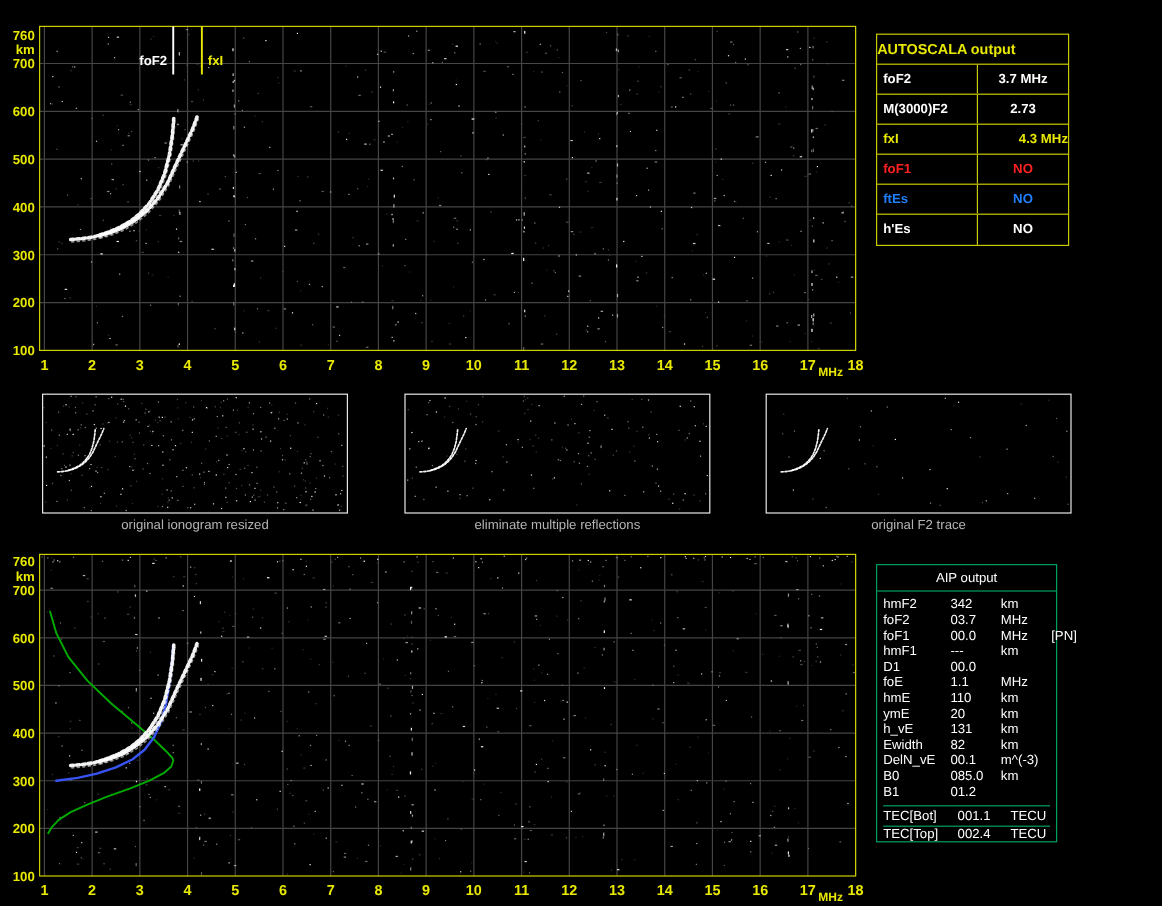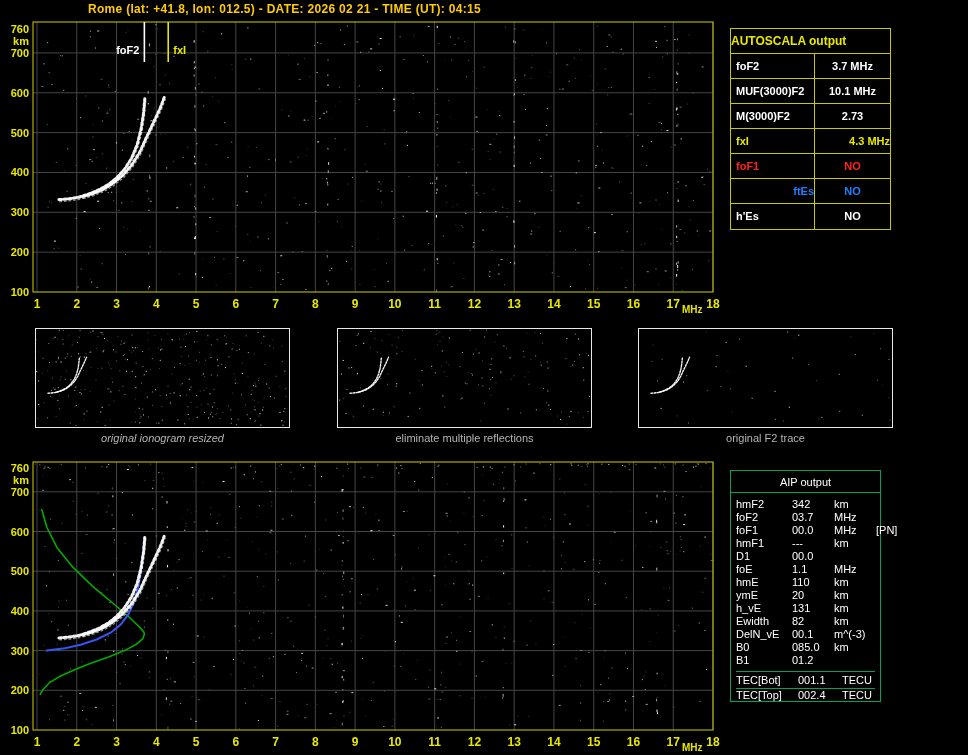--- a/index.html
+++ b/index.html
@@ -29,21 +29,20 @@
   .aip-rows{padding:5px 5px 0 5px}
   .aip-row{display:grid;grid-template-columns:56px 42px 42px 1fr;height:13px;line-height:13px}
   .tec-section{margin:4px 5px 0 5px;border-top:1px solid #00a060;padding-top:2px}
   .tec-row{display:grid;grid-template-columns:62px 44px 1fr;height:13px;line-height:13px}
   .tec-row:first-child{border-bottom:1px solid #00a060;padding-bottom:1px;height:15px}
 </style>
 </head>
 <body>
 
 <div id="screen">
-  <div class="main-title">Rome (lat: +41.8, lon: 012.5) - DATE: 2026 02 21 - TIME (UT): 04:15</div>
 
   <svg id="topPlot" class="plot" width="728" height="300">
       <line x1="37" y1="4" x2="37" y2="274" stroke="#454545" stroke-width="1"></line>
       <line x1="76.76470588235294" y1="4" x2="76.76470588235294" y2="274" stroke="#454545" stroke-width="1"></line>
       <line x1="116.52941176470588" y1="4" x2="116.52941176470588" y2="274" stroke="#454545" stroke-width="1"></line>
       <line x1="156.29411764705884" y1="4" x2="156.29411764705884" y2="274" stroke="#454545" stroke-width="1"></line>
       <line x1="196.05882352941177" y1="4" x2="196.05882352941177" y2="274" stroke="#454545" stroke-width="1"></line>
       <line x1="235.8235294117647" y1="4" x2="235.8235294117647" y2="274" stroke="#454545" stroke-width="1"></line>
       <line x1="275.5882352941177" y1="4" x2="275.5882352941177" y2="274" stroke="#454545" stroke-width="1"></line>
       <line x1="315.3529411764706" y1="4" x2="315.3529411764706" y2="274" stroke="#454545" stroke-width="1"></line>
@@ -717,37 +716,33 @@
     </svg>
 
   <div class="as-table">
     <div class="as-title">AUTOSCALA output</div>
     <div id="asRows">
         <div class="as-row">
           <div class="as-param" style="color: rgb(255, 255, 255);">foF2</div>
           <div class="as-value" style="color: rgb(255, 255, 255);">3.7 MHz</div>
         </div>
         <div class="as-row">
-          <div class="as-param" style="color: rgb(255, 255, 255);">MUF(3000)F2</div>
-          <div class="as-value" style="color: rgb(255, 255, 255);">10.1 MHz</div>
-        </div>
-        <div class="as-row">
           <div class="as-param" style="color: rgb(255, 255, 255);">M(3000)F2</div>
           <div class="as-value" style="color: rgb(255, 255, 255);">2.73</div>
         </div>
         <div class="as-row">
           <div class="as-param" style="color: rgb(232, 232, 0);">fxI</div>
           <div class="as-value" style="color: rgb(232, 232, 0); text-align: right;">4.3 MHz</div>
         </div>
         <div class="as-row">
           <div class="as-param" style="color: rgb(255, 34, 34);">foF1</div>
           <div class="as-value" style="color: rgb(255, 34, 34);">NO</div>
         </div>
         <div class="as-row">
-          <div class="as-param" style="color: rgb(30, 127, 255); text-align: right;">ftEs</div>
+          <div class="as-param" style="color: rgb(30, 127, 255);">ftEs</div>
           <div class="as-value" style="color: rgb(30, 127, 255);">NO</div>
         </div>
         <div class="as-row">
           <div class="as-param" style="color: rgb(255, 255, 255);">h'Es</div>
           <div class="as-value" style="color: rgb(255, 255, 255);">NO</div>
         </div>
       </div>
   </div>
 
   <svg id="botPlot" class="plot" width="728" height="300">
@@ -1924,21 +1919,21 @@
         <rect x="143.73723363410681" y="66.28551122546196" width="1" height="1" fill="#fff" opacity="0.99"></rect>
         <rect x="130.56032680743374" y="68.61573269963264" width="1" height="1" fill="#fff" opacity="0.20"></rect>
         <rect x="143.93775897333398" y="55.39713006466627" width="1" height="1" fill="#fff" opacity="0.23"></rect>
         <rect x="145.18758146837354" y="27.001063786447048" width="1" height="1" fill="#fff" opacity="0.26"></rect>
         <rect x="2.3025317573919892" y="74.97584579139948" width="1" height="1" fill="#fff" opacity="0.97"></rect>
         <rect x="219.11267003486864" y="91.17835112661123" width="1" height="1" fill="#fff" opacity="0.34"></rect>
         <rect x="90.92006383370608" y="30.025715723633766" width="1" height="1" fill="#fff" opacity="0.89"></rect>
         <path d="M12.0,64.3L15.6,64.0L19.3,63.5L22.9,62.3L26.5,60.9L30.2,59.0L33.1,56.7L36.0,53.6L38.6,49.7L40.6,44.9L42.1,39.2L42.9,33.6L43.4,28.7" fill="none" stroke="#fff" stroke-width="1.4" stroke-dasharray="1.8 1.4" stroke-linecap="round" stroke-linejoin="round" opacity="0.95"></path>
         <path d="M20.7,63.2L24.3,62.2L28.0,60.8L31.6,58.7L35.2,55.9L38.6,52.2L41.5,47.7L44.0,42.3L46.9,36.4L49.0,31.9L50.5,28.2" fill="none" stroke="#fff" stroke-width="1.4" stroke-dasharray="1.8 1.4" stroke-linecap="round" stroke-linejoin="round" opacity="0.95"></path>
       </svg></div>
-    <div class="thumb-caption" style="left: 35px; font-style: italic;">original ionogram resized</div>
+    <div class="thumb-caption" style="left: 35px;">original ionogram resized</div>
     <div class="thumb" style="left: 337px;"><svg width="253" height="98">
         <rect x="60.222442720783874" y="7.816052198410034" width="1" height="1" fill="#fff" opacity="0.32"></rect>
         <rect x="13.118429576046765" y="38.11807192862034" width="1" height="1" fill="#fff" opacity="0.82"></rect>
         <rect x="71.50164892547764" y="63.558680556714535" width="1" height="1" fill="#fff" opacity="0.63"></rect>
         <rect x="50.366312802769244" y="4.955386742949486" width="1" height="1" fill="#fff" opacity="0.20"></rect>
         <rect x="14.722424884559587" y="86.75798139721155" width="1" height="1" fill="#fff" opacity="0.45"></rect>
         <rect x="83.891720863292" y="55.47065842151642" width="1" height="1" fill="#fff" opacity="0.74"></rect>
         <rect x="32.4485394989606" y="2.0761243253946304" width="1" height="1" fill="#fff" opacity="0.93"></rect>
         <rect x="137.75289761088789" y="19.911872394382954" width="1" height="1" fill="#fff" opacity="0.22"></rect>
         <rect x="158.89806003472768" y="5.210148386657238" width="1" height="1" fill="#fff" opacity="0.49"></rect>

